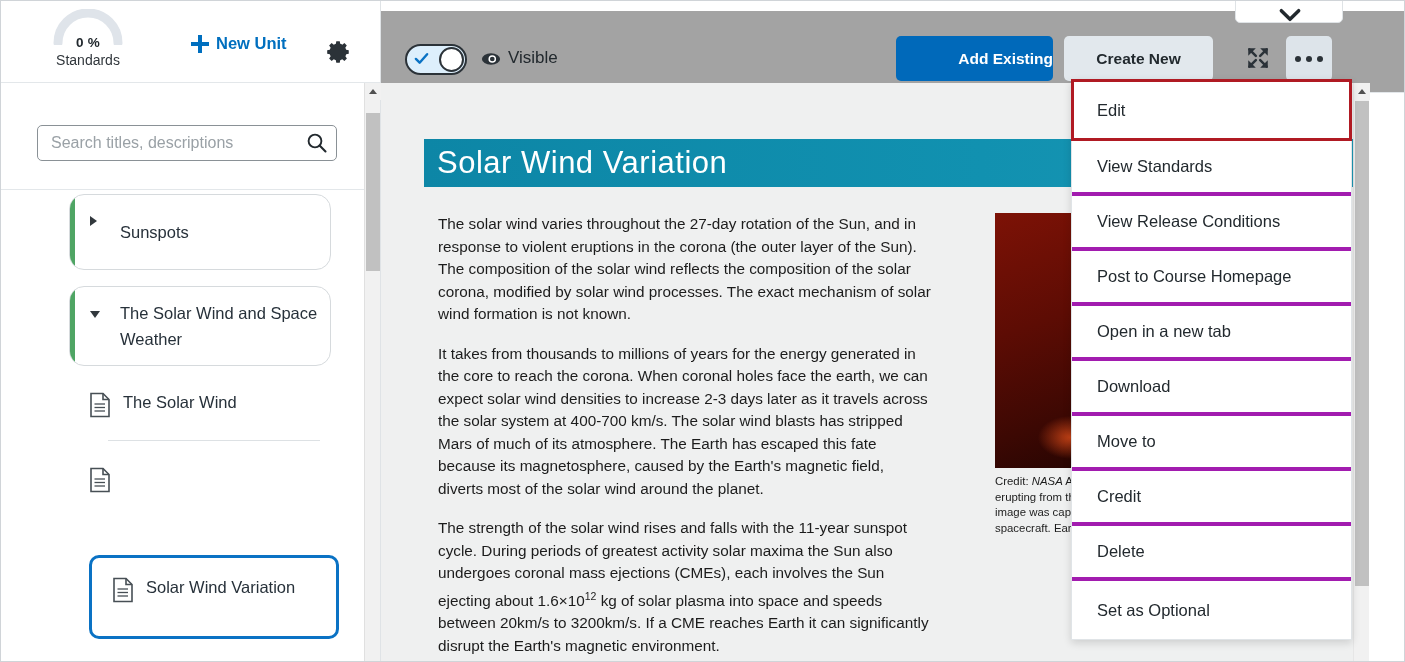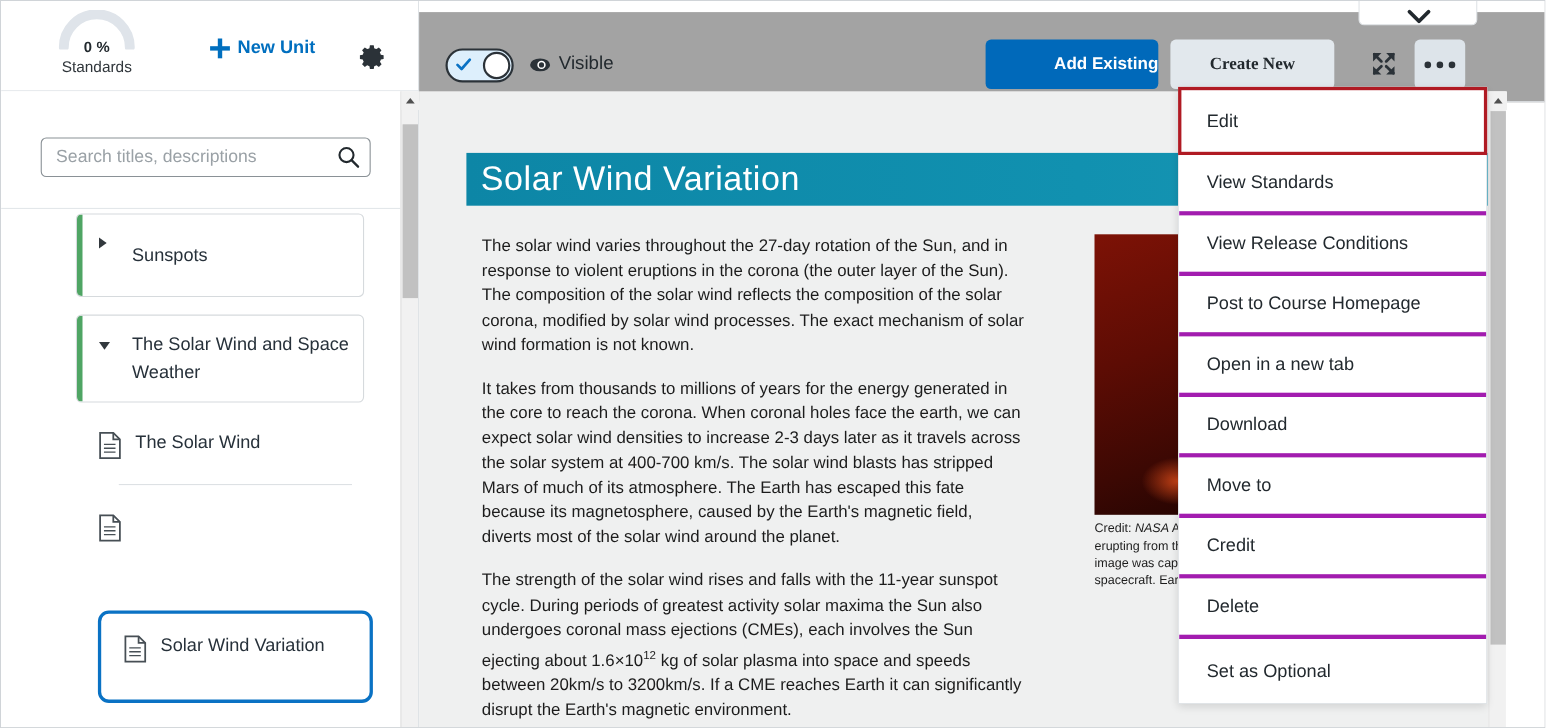--- a/index.html
+++ b/index.html
@@ -88,21 +88,21 @@
     position: absolute; right: 8px; top: 6px;
     width: 22px; height: 22px; cursor: pointer;
   }
 
   .tree { position: absolute; left: 0; top: 107px; width: 363px; height: 473px; }
 
   .unit-card {
     position: absolute; left: 68px;
     width: 262px;
     border: 1px solid #d6dadd;
-    border-radius: 5px;
+    border-radius: 15px;
     background: #fff;
     overflow: hidden;
     cursor: pointer;
   }
   .unit-card .accent {
     position: absolute; left: 0; top: 0; width: 5px; height: 100%;
     background: #4fa564;
   }
   .unit-title {
     position: absolute; left: 50px; top: 0;
@@ -210,21 +210,21 @@
     background: #0069ba; color: #fff;
     border: none; border-radius: 5px;
     font-family: "Liberation Sans", sans-serif;
     font-size: 15.5px; font-weight: bold; cursor: pointer; text-align: right;
   }
   .btn-secondary {
     position: absolute; left: 683px; top: 25px;
     width: 149px; height: 45px;
     background: #e2e8ed; color: #22292e;
     border: none; border-radius: 5px;
-    font-family: Liberation Serif, serif;
+    font-family: Liberation Sans, sans-serif;
     font-size: 15.5px; font-weight: bold; cursor: pointer;
   }
   .btn-expand {
     position: absolute; left: 856px; top: 27px;
     width: 42px; height: 42px; cursor: pointer;
     background: transparent; border: none;
   }
   .btn-more {
     position: absolute; left: 905px; top: 25px;
     width: 46px; height: 45px;

